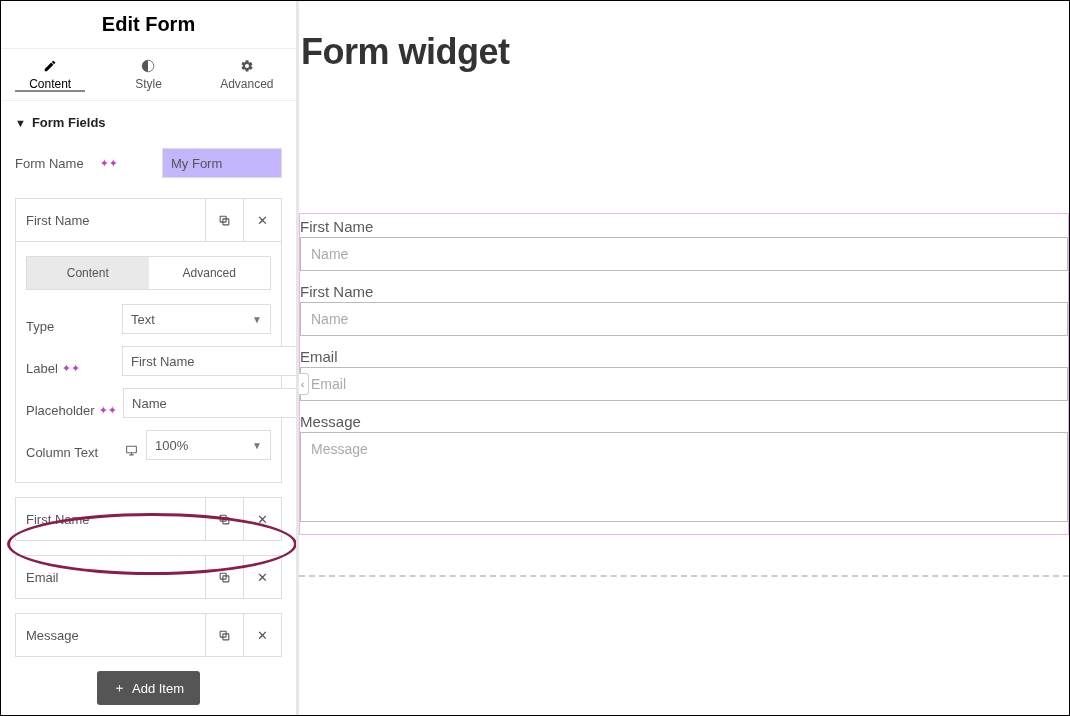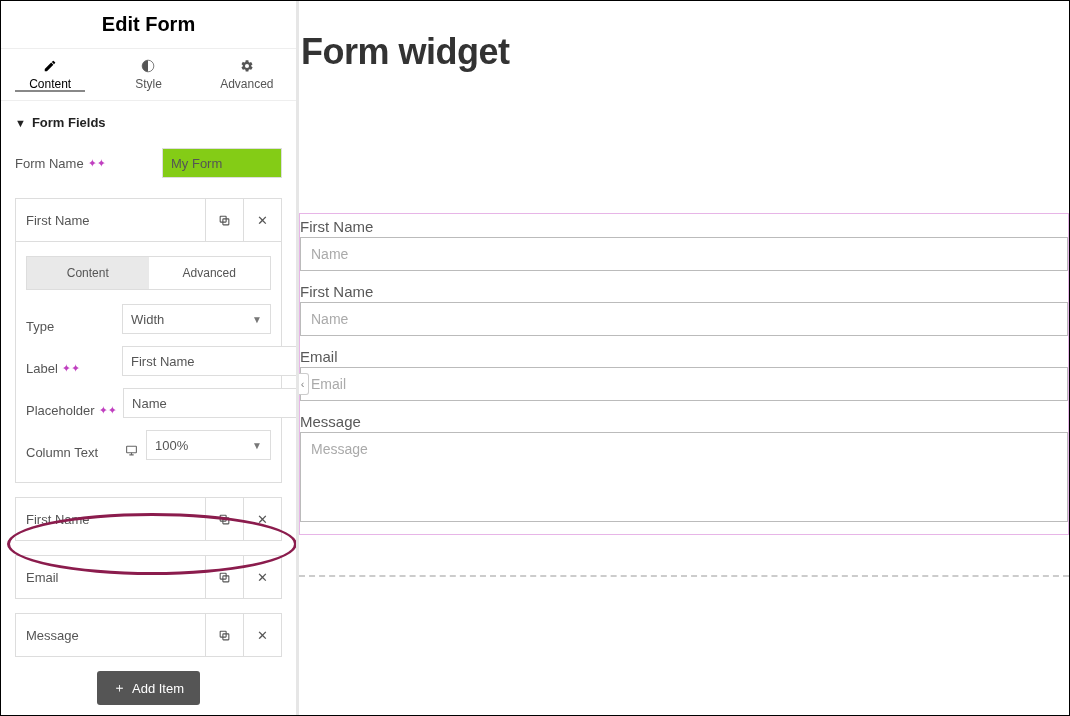--- a/index.html
+++ b/index.html
@@ -65,29 +65,29 @@
     margin-bottom: 18px;
   }
   .section-head .caret { font-size: 11px; }
   .row {
     display: flex;
     align-items: center;
     font-size: 13px;
     color: #555;
     margin-bottom: 18px;
   }
-  .row-label { display:flex; align-items:center; gap:4px; }
+  .row-label { display:flex; align-items:center; gap:16px; }
   .dyn { color: #c040c0; font-size: 11px; user-select:none; }
   .text-input {
     height: 30px;
     border: 1px solid #ddd;
     padding: 0 8px;
     font-size: 13px;
     color: #555;
-    background: #84cc16;
+    background: #c4b5fd;
     width: 120px;
     margin-left: auto;
   }
   
   .field-list { margin-top: 20px; }
   .field-item {
     border: 1px solid #ddd;
     margin-bottom: 14px;
     position: relative;
   }
@@ -310,21 +310,21 @@
             </span>
           </div>
           <div class="field-body">
             <div class="subtabs">
               <div class="subtab active">Content</div>
               <div class="subtab">Advanced</div>
             </div>
             <div class="body-row">
               <span class="lbl">Type</span>
               <div class="select">
-                <span>Width</span>
+                <span>Text</span>
                 <span class="arrow">▼</span>
               </div>
             </div>
             <div class="body-row">
               <span class="lbl">
                   <span>Label</span>
                   <span class="dyn">✦✦</span>
                 </span>
               <input class="body-input" value="First Name" style="">
 

